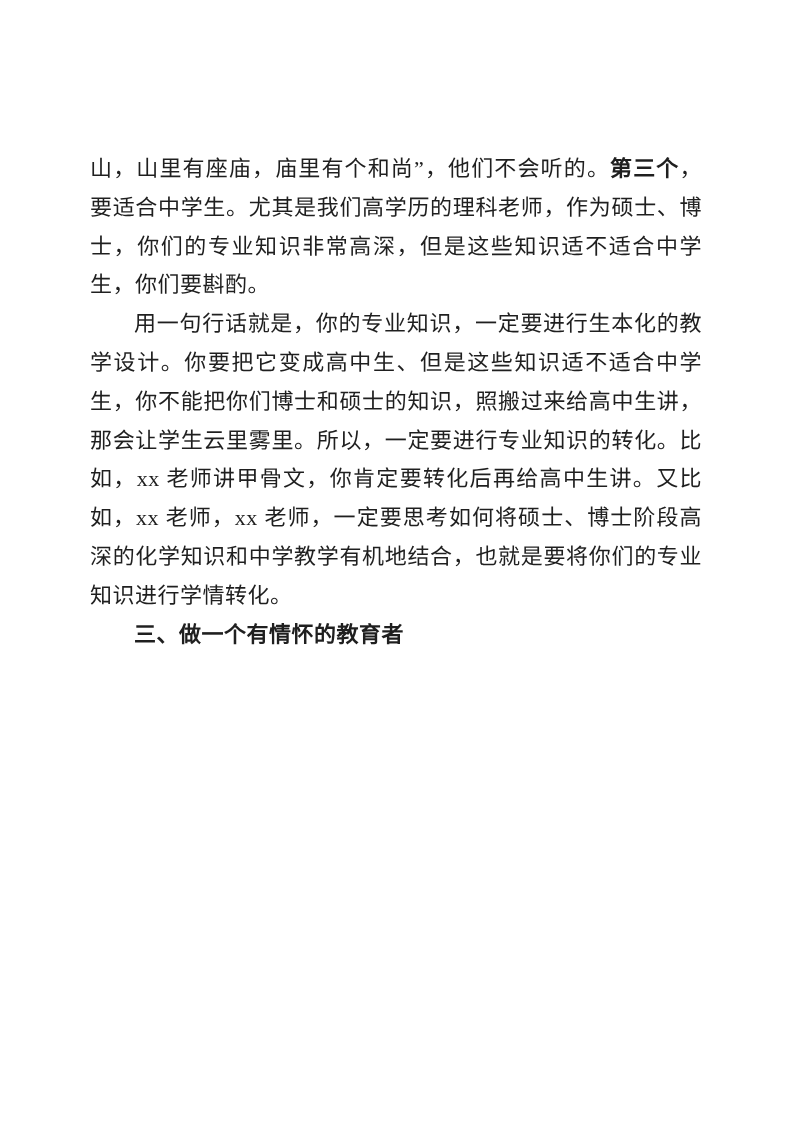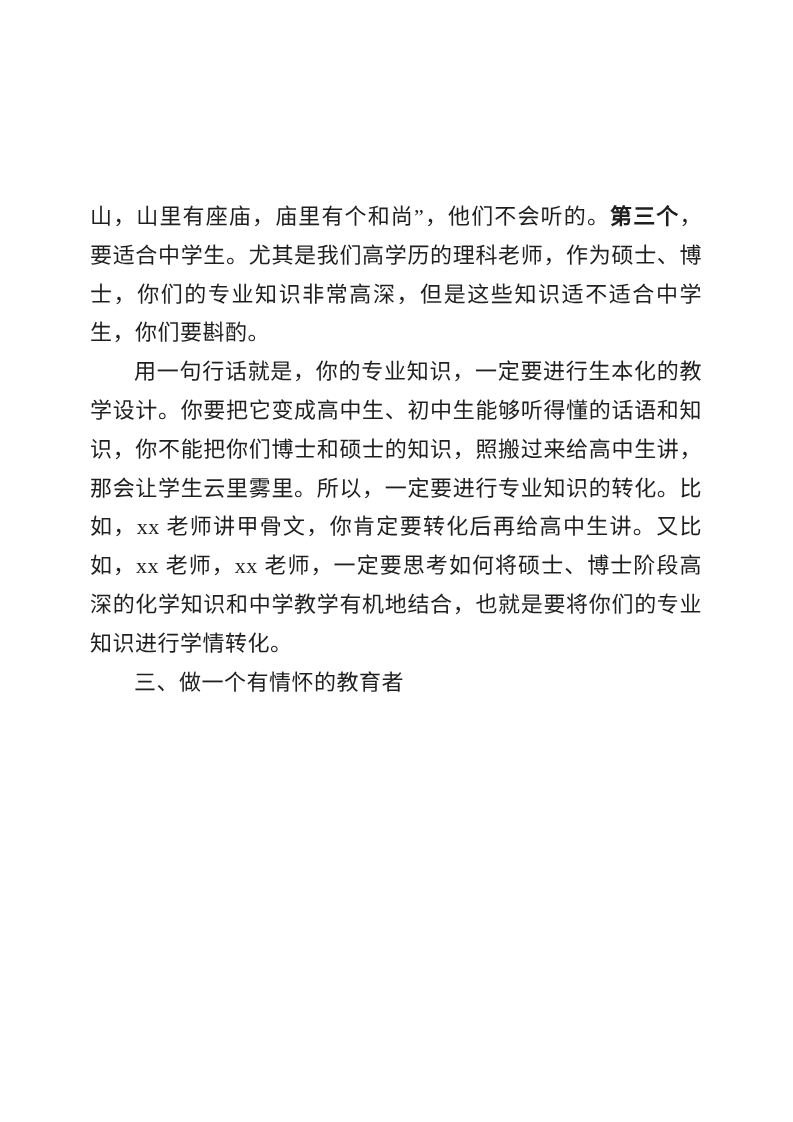--- a/index.html
+++ b/index.html
@@ -8,21 +8,20 @@
     background: #ffffff;
   }
   .page {
     position: relative;
     width: 793px;
     height: 814px;
     background: #ffffff;
     overflow: hidden;
     font-family: "Liberation Serif", "DejaVu Serif", serif;
     color: #1f1f1f;
-    margin-top: 48px;
   }
   .doc-body {
     position: absolute;
     top: 150px;
     left: 90px;
     width: 612px;
   }
   .para {
     margin: 0;
     font-size: 22px;
@@ -33,21 +32,21 @@
     letter-spacing: 0.5px;
     word-break: break-all;
   }
   .para.no-indent {
     text-indent: 0;
   }
   .para .bold-run {
     font-weight: bold;
   }
   .para.section-heading {
-    font-weight: normal;
+    font-weight: bold;
   }
   .page-footer {
     position: absolute;
     left: 0;
     right: 0;
     top: 1035px;
     text-align: center;
     font-size: 18px;
     line-height: 26px;
   }
@@ -62,21 +61,21 @@
 </style>
 </head>
 <body>
 
 <div class="page">
   <div class="doc-body">
 
     <p class="para no-indent"><span>山，山里有座庙，庙里有个和尚”，他们不会听的。</span><span class="bold-run">第三个</span><span>，要适合中学生。尤其是我们高学历的理科老师，作为硕士、博士，你们的专业知识非常高深，但是这些知识适不适合中学生，你们要斟酌。</span></p>
 
 
-    <p class="para">用一句行话就是，你的专业知识，一定要进行生本化的教学设计。你要把它变成高中生、初中生能够听得懂的话语和知识，你不能把你们博士和硕士的知识，照搬过来给高中生讲，那会让学生云里雾里。所以，一定要进行专业知识的转化。比如，xx 老师讲甲骨文，你肯定要转化后再给高中生讲。又比如，xx 老师，xx 老师，一定要思考如何将硕士、博士阶段高深的化学知识和中学教学有机地结合，也就是要将你们的专业知识进行学情转化。</p>
+    <p class="para">用一句行话就是，你的专业知识，一定要进行生本化的教学设计。你要把它变成高中生、但是这些知识适不适合中学生，你不能把你们博士和硕士的知识，照搬过来给高中生讲，那会让学生云里雾里。所以，一定要进行专业知识的转化。比如，xx 老师讲甲骨文，你肯定要转化后再给高中生讲。又比如，xx 老师，xx 老师，一定要思考如何将硕士、博士阶段高深的化学知识和中学教学有机地结合，也就是要将你们的专业知识进行学情转化。</p>
 
     <p class="para section-heading">三、做一个有情怀的教育者</p>
 
 
   </div>
 
   <div class="page-footer">
     <span class="dash">—</span><span class="num">5</span><span class="dash">—</span>
   </div>
 </div>

